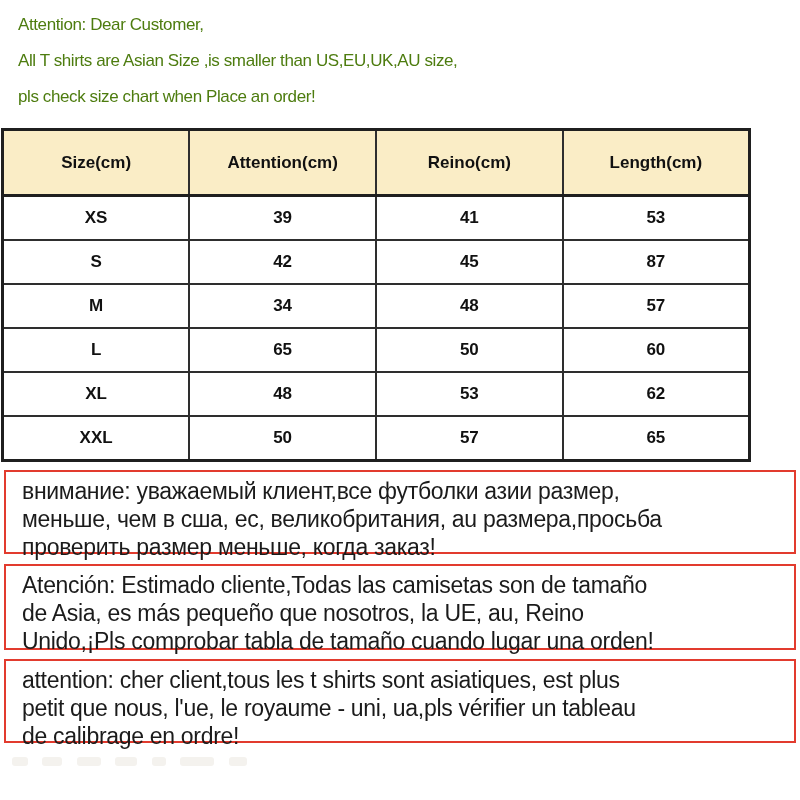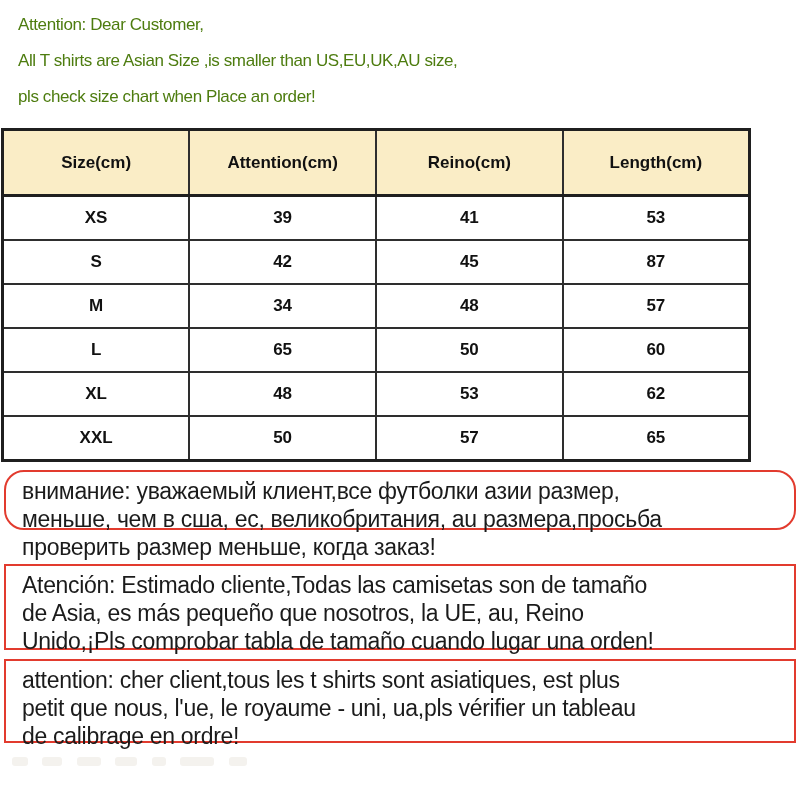--- a/index.html
+++ b/index.html
@@ -31,21 +31,21 @@
   
   .note-block {
     position: absolute; left: 4px; right: 4px;
     border: 2px solid #E23B2E; background: #ffffff;
     padding: 5px 14px 6px 16px;
   }
   .note-block .nline {
     font-size: 23px; line-height: 28px; color: #1b1b1b;
     letter-spacing: -0.3px; white-space: nowrap;
   }
-  .note-ru { top: 470px; height: 60px; border-radius: 20px; }
+  .note-ru { top: 470px; height: 84px; }
   .note-es { top: 564px; height: 86px; }
   .note-fr { top: 659px; height: 84px; }
 
   
   .watermark { position: absolute; top: 757px; left: 12px; width: 300px; height: 14px; }
   .wm-blob {
     display: inline-block; height: 9px; margin-right: 10px; border-radius: 3px;
     background: #f4f2ee; vertical-align: top;
   }
   .wm-blob:nth-child(1) { width: 16px; }

